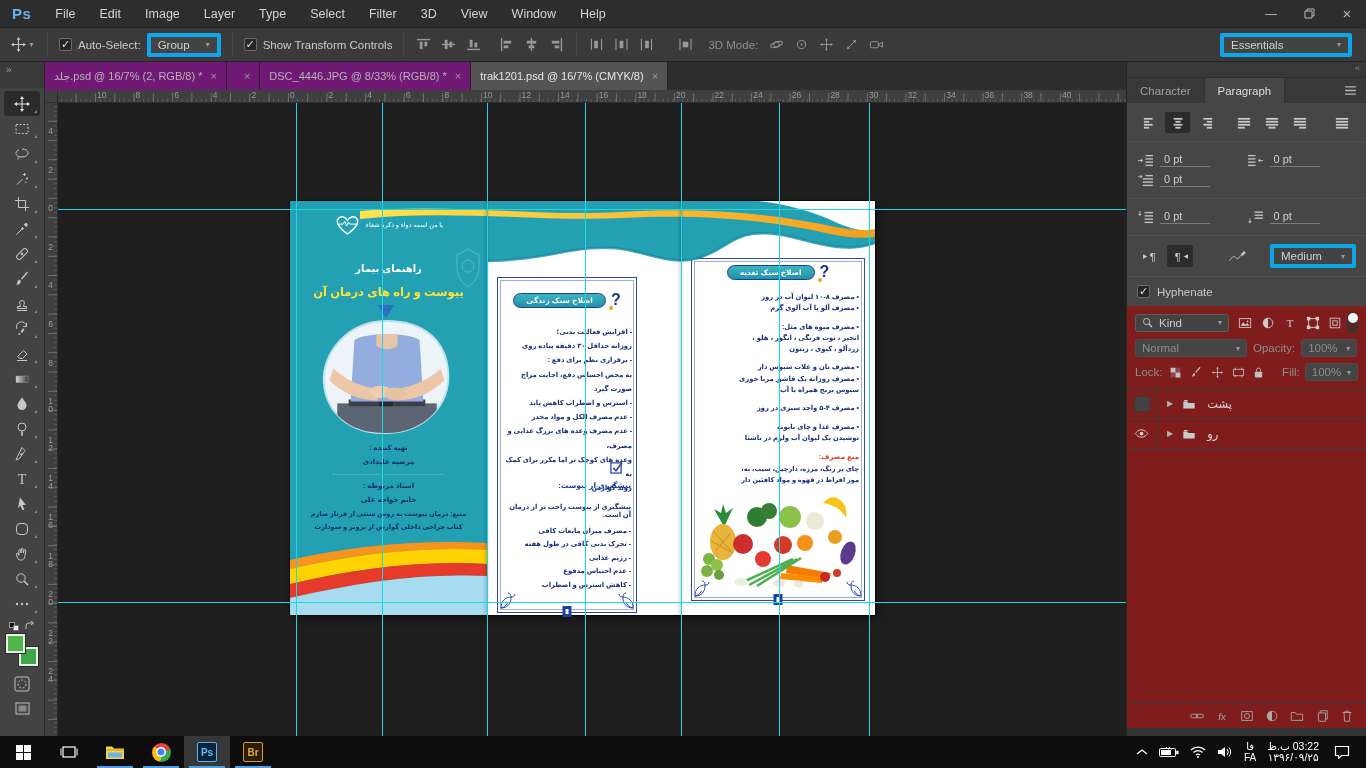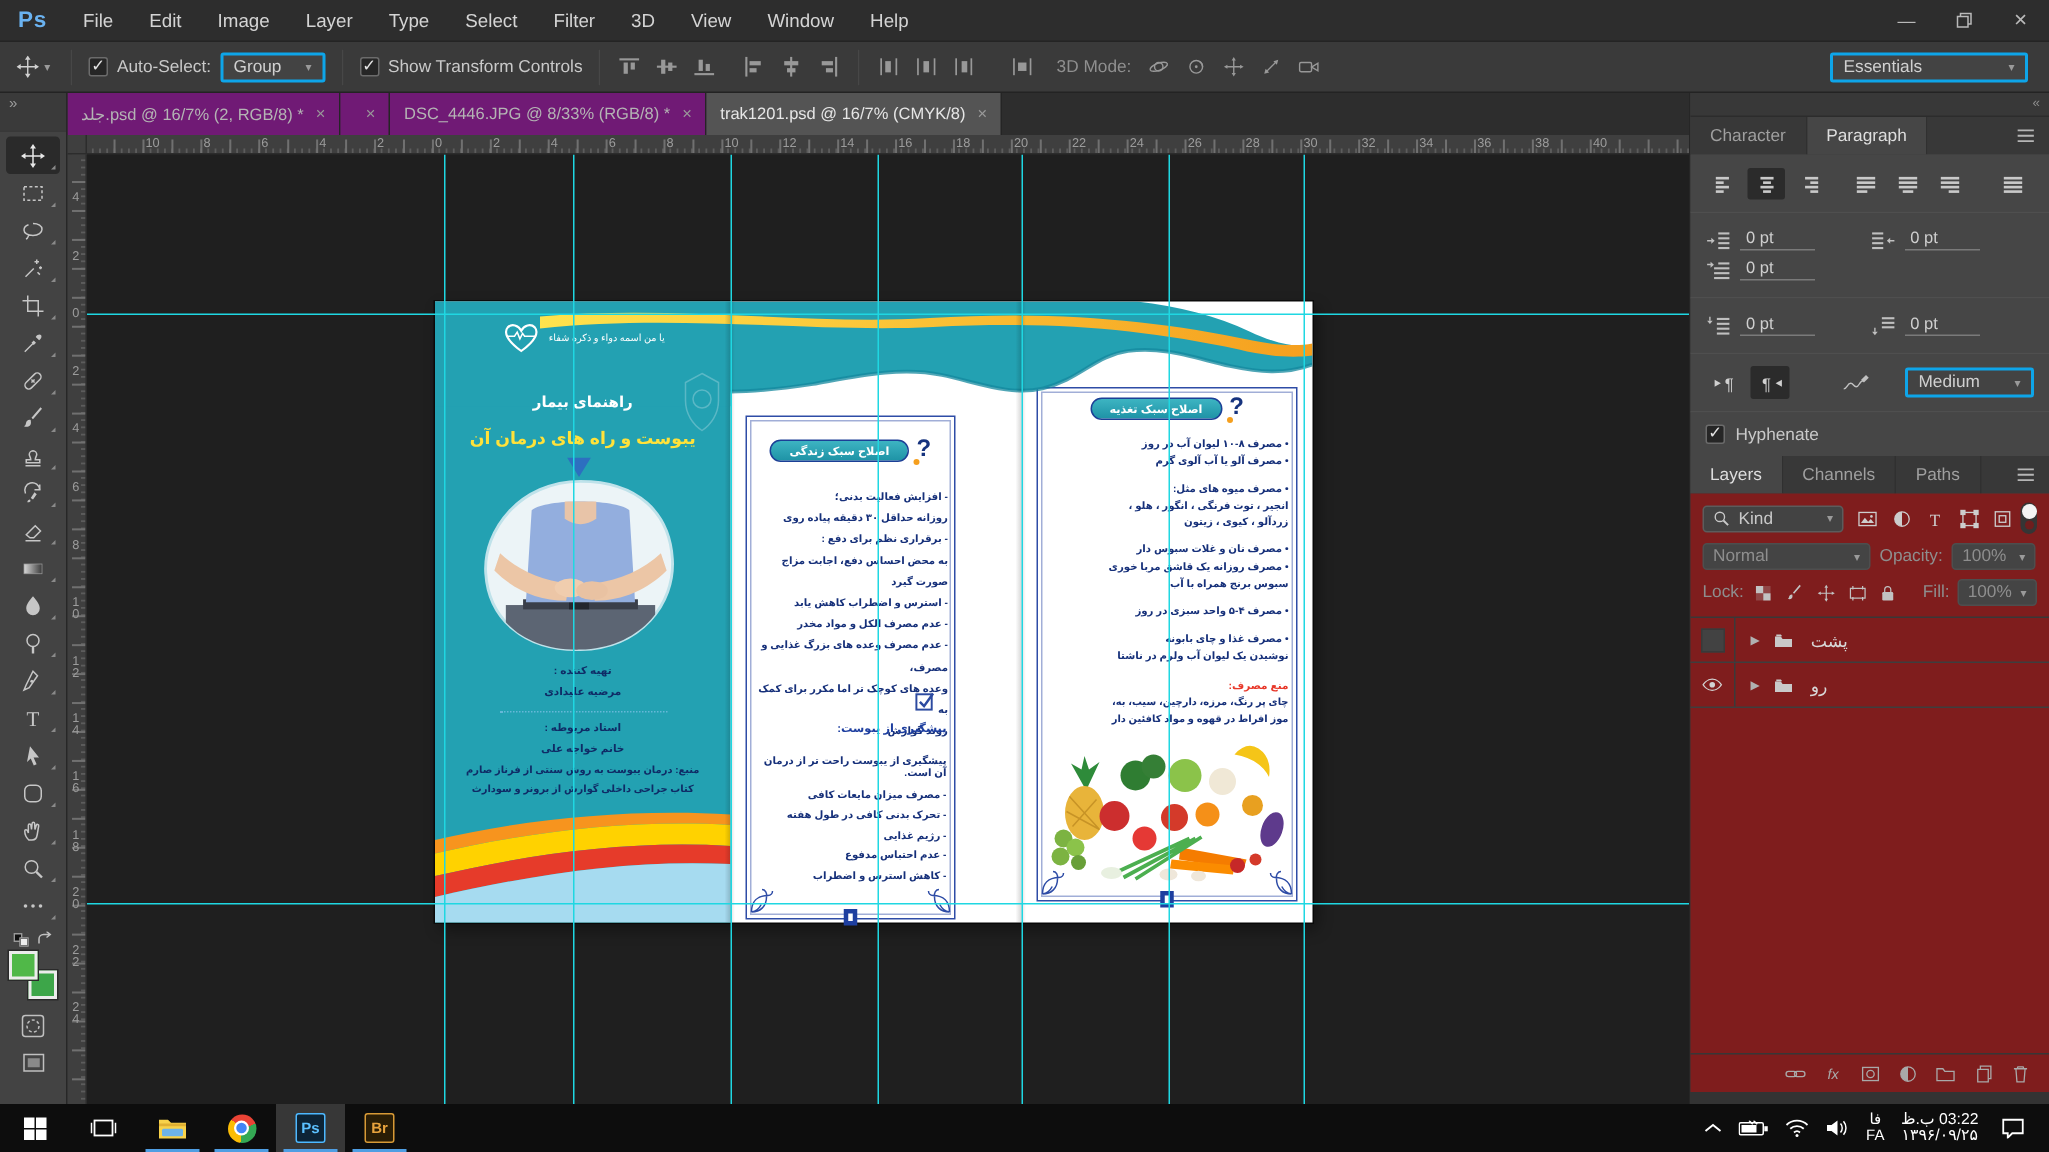--- a/index.html
+++ b/index.html
@@ -14,21 +14,21 @@
   .menu-item{padding:0 12px;cursor:default}
   .win-controls{margin-left:auto;display:flex;height:100%}
   .win-btn{width:38px;height:100%;display:flex;align-items:center;justify-content:center;color:#b9b9b9;font-size:12px}
 
   
   .optionsbar{height:34px;background:#3a3a3a;border-bottom:1px solid #232323;display:flex;align-items:center;font-size:11.5px;color:#c9c9c9;padding-left:4px}
   .opt-tool{width:36px;display:flex;align-items:center;justify-content:center;color:#d0d0d0;gap:2px}
   .opt-sep{width:1px;height:24px;background:#2a2a2a;border-right:1px solid #474747;margin:0 7px}
   .chk-group{display:flex;align-items:center;gap:6px;padding:0 4px}
   .cb{width:13px;height:13px;background:#262626;border:1px solid #6b6b6b;border-radius:2px;color:#e4e4e4;font-size:11px;line-height:11px;text-align:center;font-weight:bold}
-  .dropdown{background:#434343;border:2px solid #0ea5e9;border-radius:2px;padding:2px 7px;display:flex;align-items:center;gap:16px;color:#d0d0d0}
+  .dropdown{background:#434343;border:4px solid #0ea5e9;border-radius:2px;padding:2px 7px;display:flex;align-items:center;gap:16px;color:#d0d0d0}
   .dd-arrow{font-size:8px;color:#9a9a9a}
   .opt-icon{width:25px;height:24px;display:flex;align-items:center;justify-content:center;color:#989898}
   .opt-icon svg{width:15px;height:15px}
   .mode-label{color:#8f8f8f;margin:0 6px 0 10px}
   .workspace{margin-left:auto;margin-right:14px}
 
   
   .main{display:flex;height:674px}
 
   
@@ -970,30 +970,20 @@
               </span>
           </span>
         </div>
         <div class="pdiv"></div>
         <div class="hyph-row">
           <span class="cb">✓</span>
           <span>Hyphenate</span>
         </div>
       </div>
 
-      <div class="panel-tabs">
-        <span class="ptab active">Layers</span>
-        <span class="ptab">Channels</span>
-        <span class="ptab">Paths</span>
-        <span class="panel-menu">
-            <svg width="13" height="9" viewBox="0 0 14 10">
-              <path d="M1 1h12M1 5h12M1 9h12" stroke="#b5b5b5" stroke-width="1.4"></path>
-            </svg>
-          </span>
-      </div>
       <div class="layers-body">
         <div class="filter-row">
           <span class="kind-combo">
             <span class="ic">
                 <svg viewBox="0 0 12 12" width="11" height="11">
                   <circle cx="5" cy="5" r="3.4" fill="none" stroke="#c9c9c9"></circle>
                   <path d="M7.6 7.6L11 11" stroke="#c9c9c9" stroke-width="1.4"></path>
                 </svg>
               </span>
             <span class="lbl">Kind</span>

